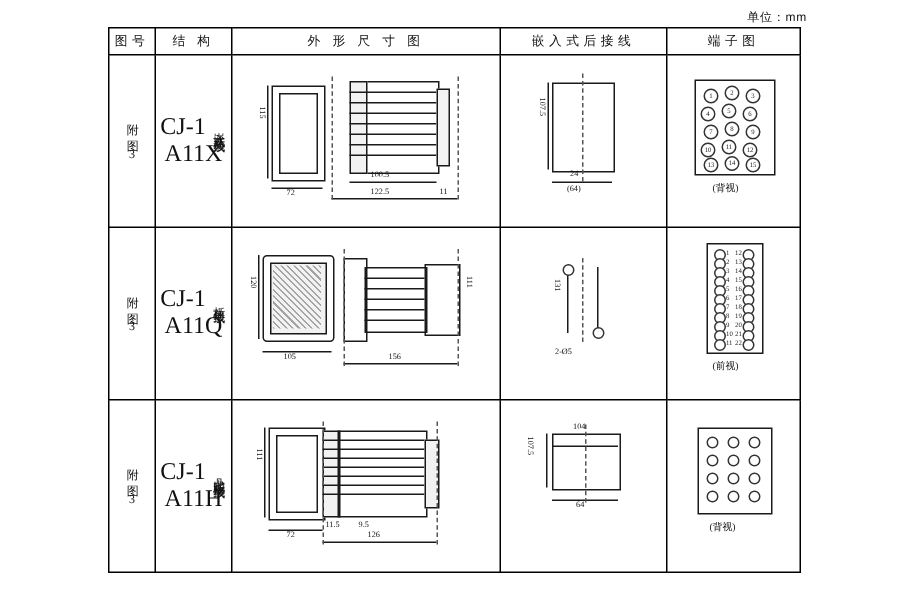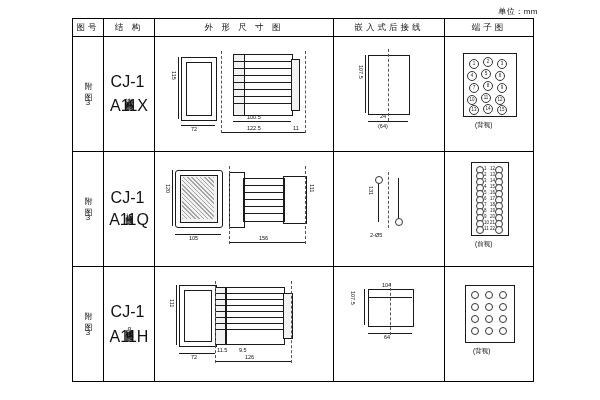--- a/index.html
+++ b/index.html
@@ -11,37 +11,37 @@
   .sheet{position:absolute;left:0;top:0;width:600px;height:280px;}
   .unit{
     position:absolute;right:62px;top:6px;font-size:8px;letter-spacing:.5px;
   }
   table.main{
     position:absolute;left:72px;top:18px;width:456px;height:364px;
     border-collapse:collapse;table-layout:fixed;
   }
   table.main td,table.main th{
     border:1px solid #000;padding:0;margin:0;vertical-align:middle;
-    text-align:center;font-weight:normal;
+    text-align:center;font-weight:normal;font-family:Liberation Serif, serif;
   }
   thead th{height:17px;font-size:8.5px;letter-spacing:3px;}
   .col-no{width:30px;}
   .col-struct{width:50px;}
   .col-outline{width:178px;}
   .col-mount{width:110px;}
   .col-term{width:88px;}
   tbody tr{height:115px;}
 
   .vlabel{
     writing-mode:vertical-rl;text-orientation:upright;
     font-size:8px;line-height:11px;letter-spacing:1px;
     display:inline-block;
   }
   .struct-col{display:flex;flex-direction:column;align-items:center;justify-content:center;height:100%;}
-  .struct-row{display:flex;flex-direction:column;align-items:center;justify-content:center;}
+  .struct-row{display:flex;align-items:center;justify-content:center;}
 
   
   .draw{position:relative;width:100%;height:100%;}
   .ln{position:absolute;background:#1a1a1a;}
   .h{height:1px;}
   .v{width:1px;}
   .dash-v{position:absolute;width:0;border-left:1px dashed #555;}
   .box{position:absolute;border:1px solid #1a1a1a;}
   .boxg{position:absolute;border:1px solid #1a1a1a;background:#f2f2f2;}
   .dim{position:absolute;font-size:5.5px;color:#111;white-space:nowrap;}

